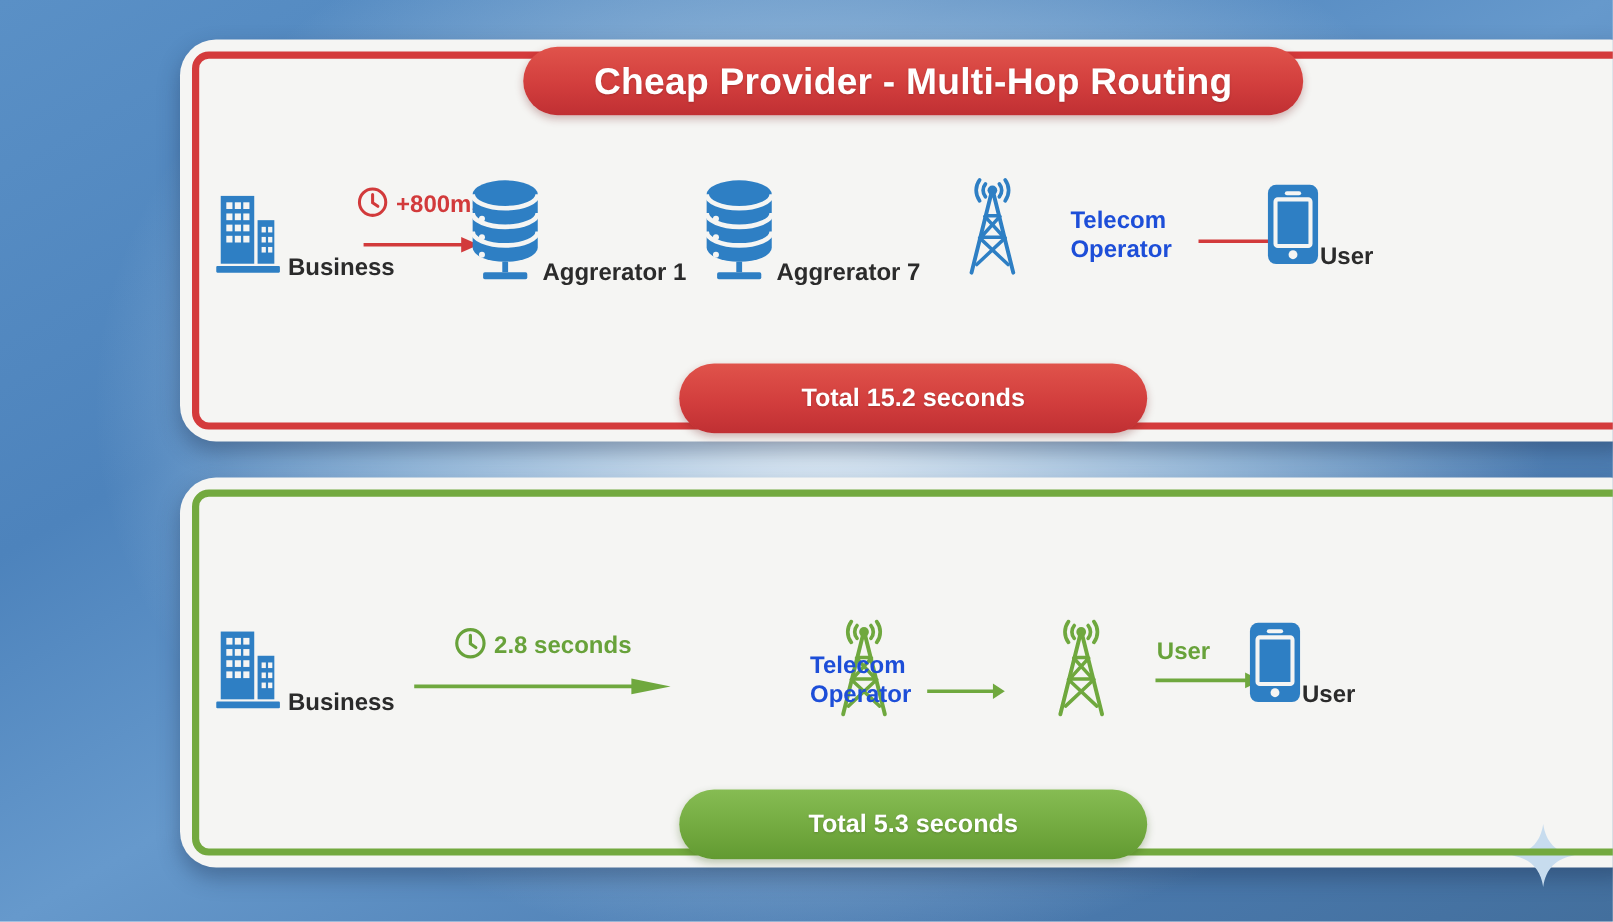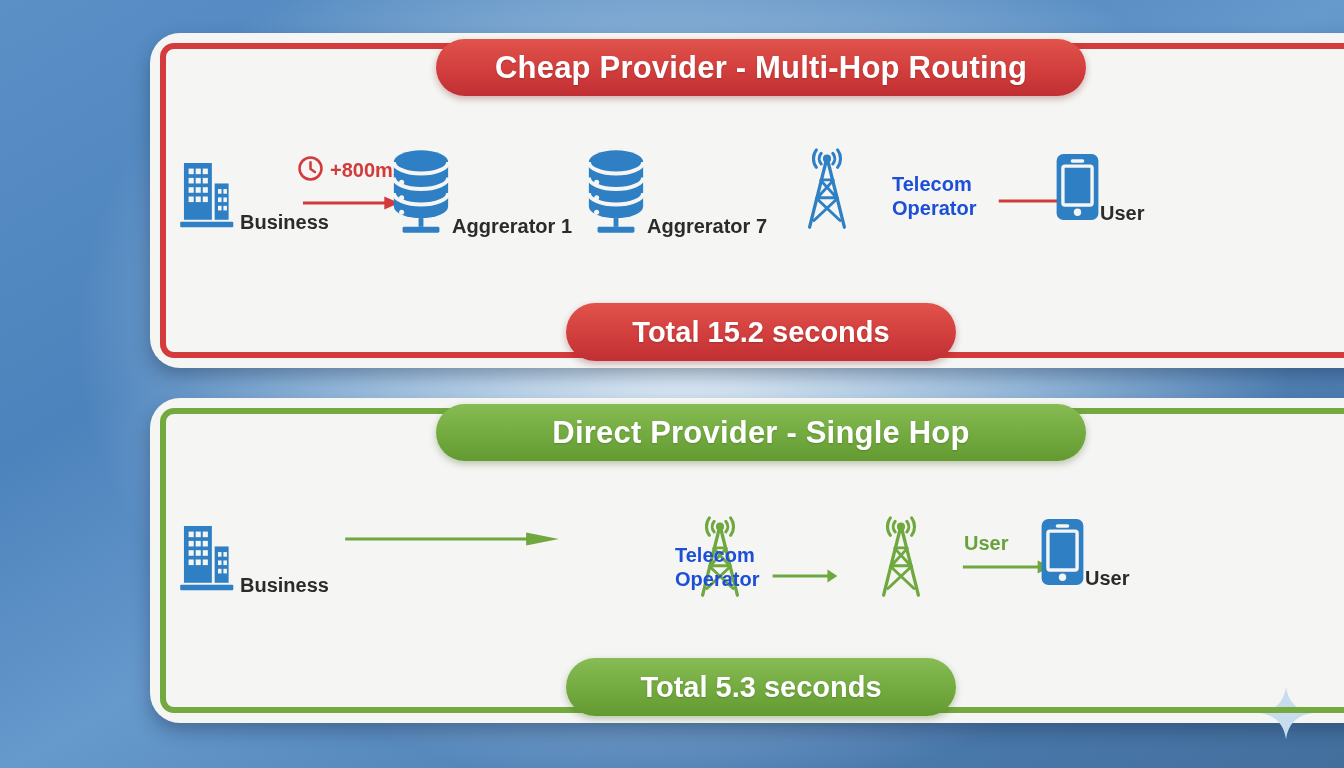--- a/index.html
+++ b/index.html
@@ -30,21 +30,21 @@
     width:650px; height:57px; border-radius:29px;
     display:flex; align-items:center; justify-content:center;
     color:#fff; font-weight:700; font-size:31px; letter-spacing:0.2px;
     z-index:3; white-space:nowrap;
     text-shadow:0 1px 2px rgba(0,0,0,0.18);
   }
   .total-pill {
     position:absolute; bottom:7px; left:50%; transform:translateX(-50%);
     width:390px; height:58px; border-radius:29px;
     display:flex; align-items:center; justify-content:center;
-    color:#fff; font-weight:700; font-size:29px;
+    color:#fff; font-weight:700; font-size:21px;
     z-index:3; white-space:nowrap;
     text-shadow:0 1px 2px rgba(0,0,0,0.18);
   }
   .red-pill   { background:linear-gradient(180deg,#e0534b 0%, #d23e3d 55%, #c02f33 100%); box-shadow:0 3px 7px rgba(110,20,20,0.30); }
   .green-pill { background:linear-gradient(180deg,#86bc53 0%, #73aa40 55%, #629a31 100%); box-shadow:0 3px 7px rgba(45,85,10,0.30); }
 
   .abs { position:absolute; z-index:2; }
   .node { display:flex; align-items:flex-end; }
   .node-label { font-weight:700; font-size:20px; color:#2b2b2b; margin-top:8px; white-space:nowrap; }
   .hop { display:flex; flex-direction:column; align-items:center; }
@@ -194,30 +194,35 @@
     <span><svg width="45" height="68" class="blue-ink" style="color:#2e7fc4">
           <use href="#i-phone"></use>
         </svg></span>
     <div class="node-label">User</div>
   </div>
 
   <div class="total-pill red-pill">Total 15.2 seconds</div>
 </section>
 
 <section class="card" id="card-direct">
-  <div class="title-pill green-pill">Direct Provider - Single Hop</div>
 
   <div class="abs node" style="left:30px; top:128px; width:120px;">
     <span><svg width="60" height="67" class="blue-ink" style="color:#2e7fc4">
           <use href="#i-building"></use>
         </svg></span>
     <div class="node-label">Business</div>
   </div>
 
   <div class="abs hop" style="left:193px; top:124px; width:218px;">
+    <div class="hop-head">
+      <span><svg width="28" height="28" class="green-ink" style="color:#68a23a">
+            <use href="#i-clock"></use>
+          </svg></span>
+      <span class="delay green-ink">2.8 seconds</span>
+    </div>
     <span class="arrow"><svg width="218" height="16" class="green-icon" style="color:#6fa83e">
           <use href="#i-arrow"></use>
         </svg></span>
   </div>
 
   <div class="abs node" style="left:578px; top:118px; width:78px; transform:translateX(-50%);">
     <span><svg width="62" height="85" class="green-icon" style="color:#6fa83e">
           <use href="#i-tower"></use>
         </svg></span>
   </div>

